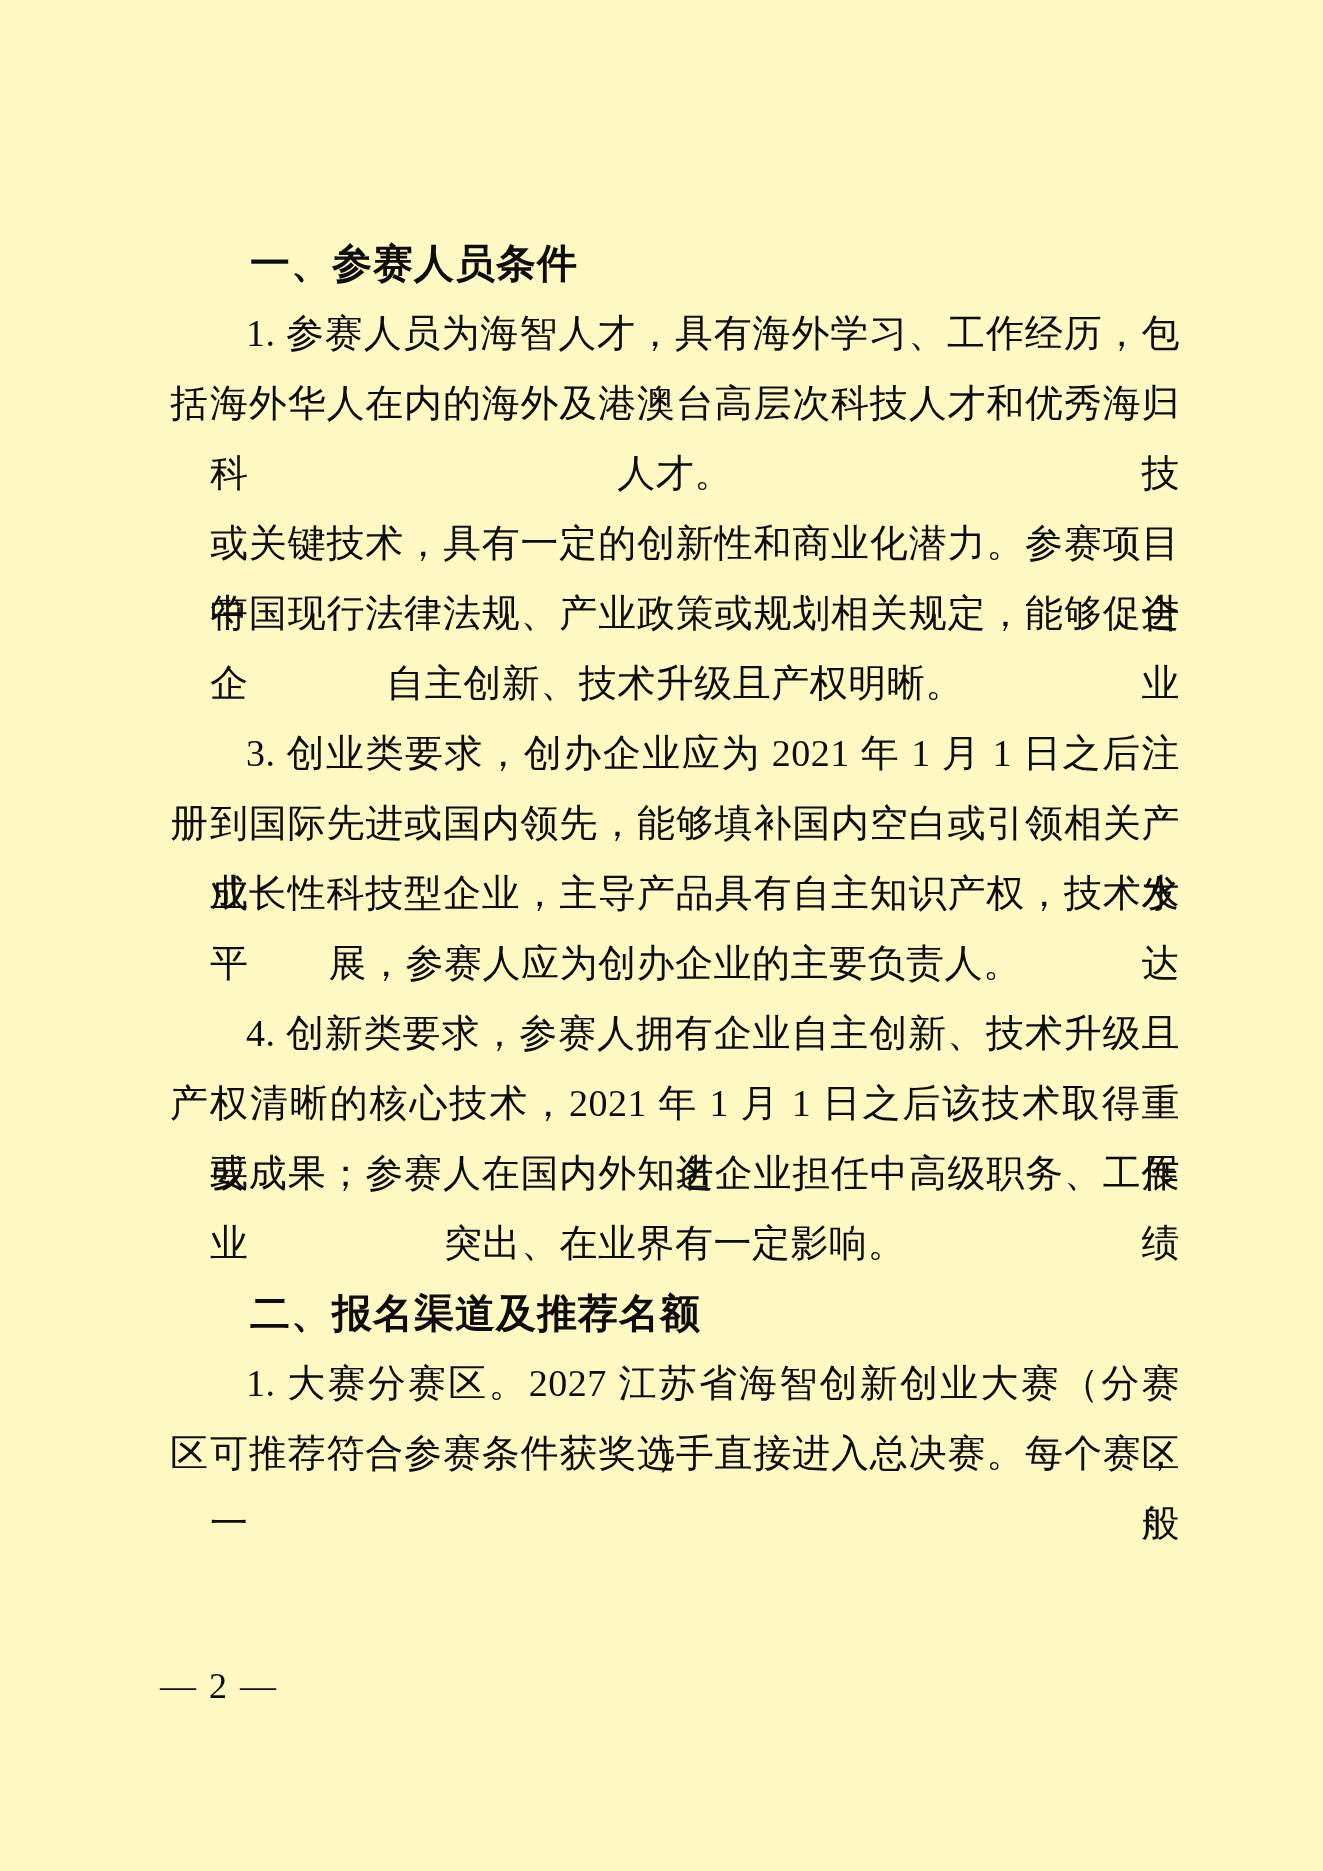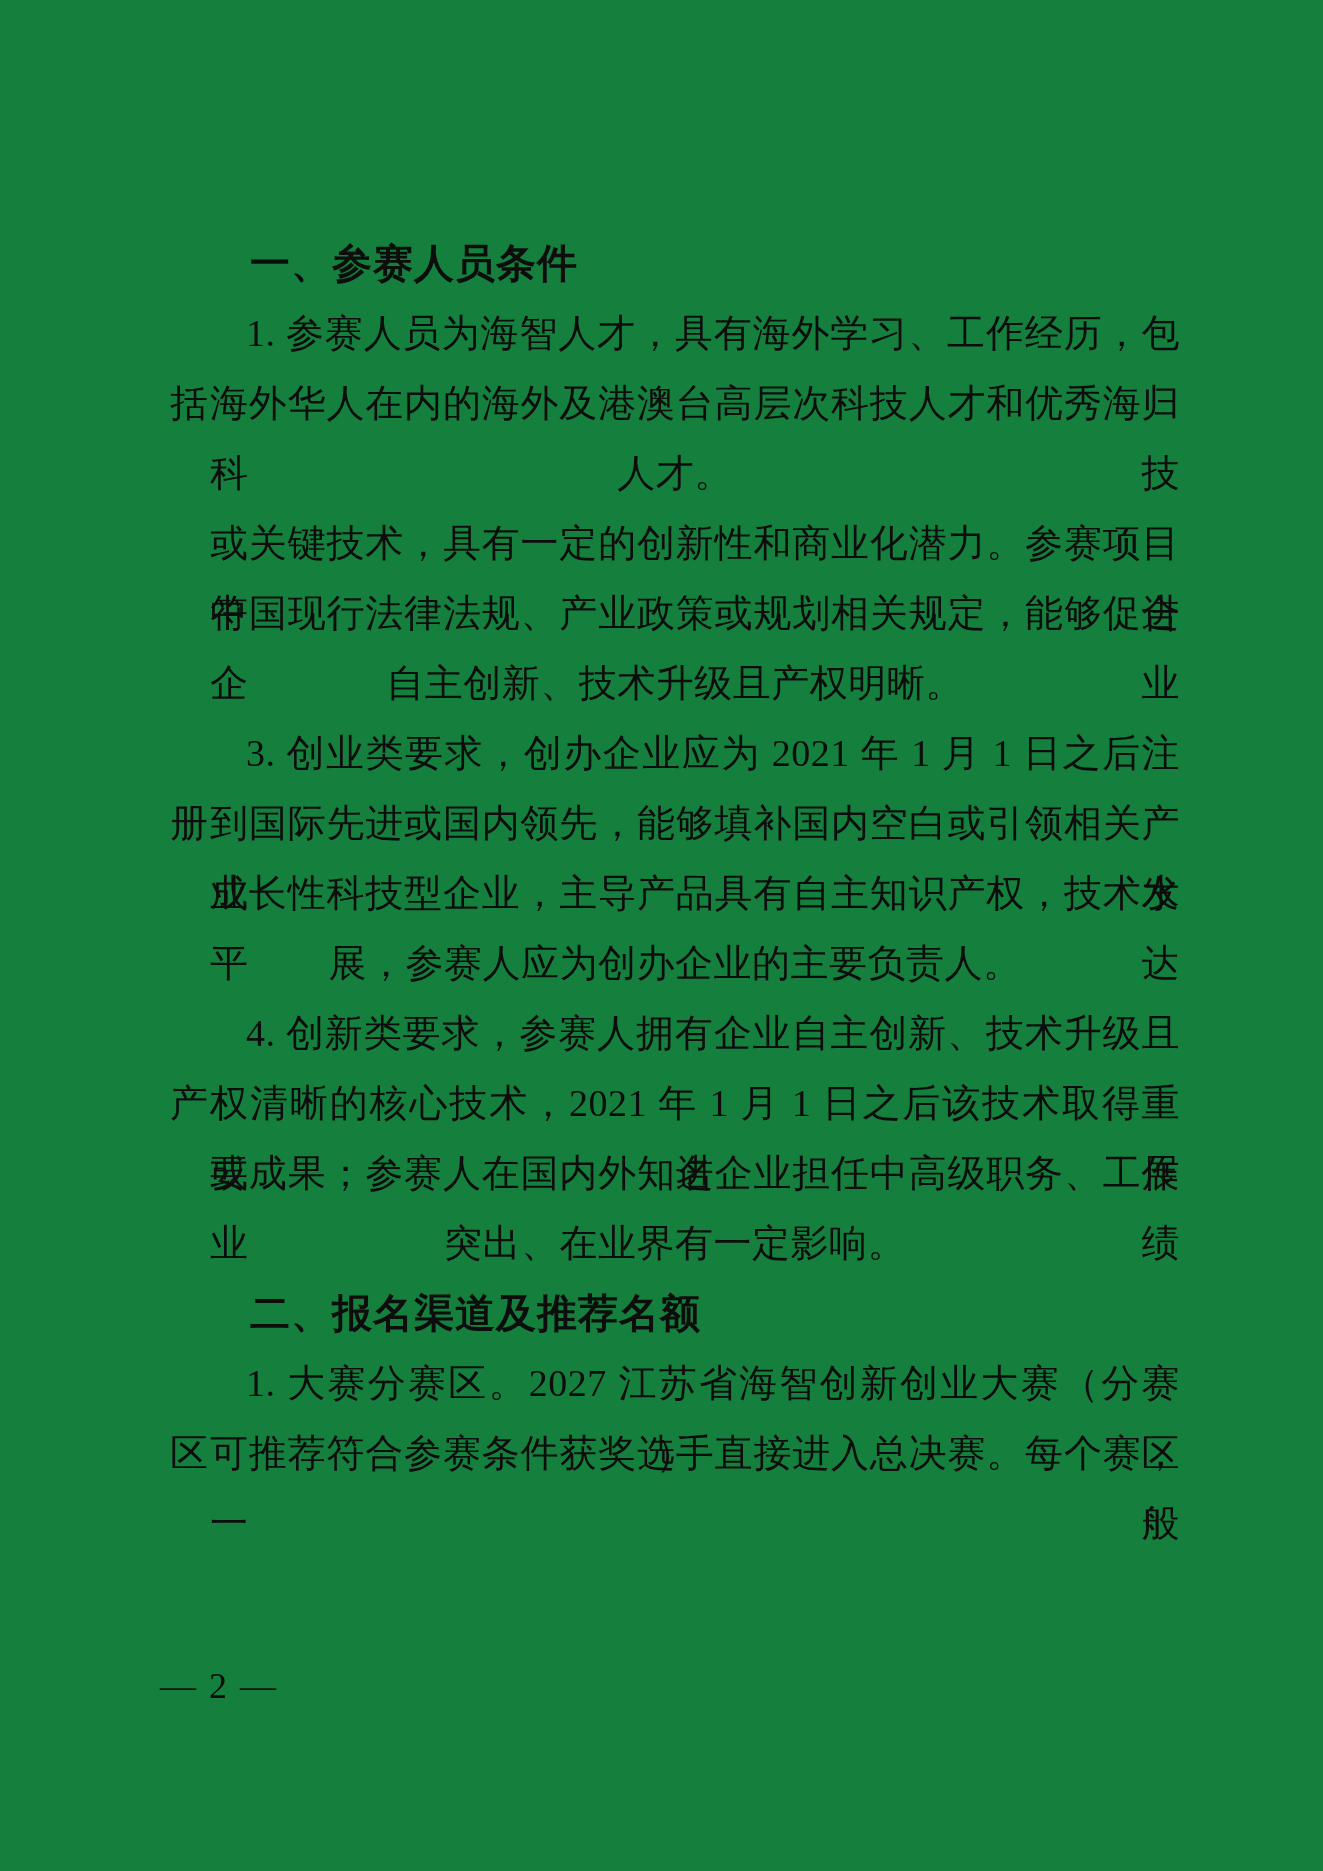--- a/index.html
+++ b/index.html
@@ -4,21 +4,21 @@
 <style>
   html, body {
     margin: 0;
     padding: 0;
     background: #ffffff;
   }
   .page {
     position: relative;
     width: 1323px;
     height: 1871px;
-    background: #15803d;
+    background: #fef9c3;
     overflow: hidden;
     font-family: "Liberation Serif", "DejaVu Serif", serif;
     color: #000000;
   }
   .content {
     position: absolute;
     left: 170px;
     top: 228px;
     width: 1010px;
   }

